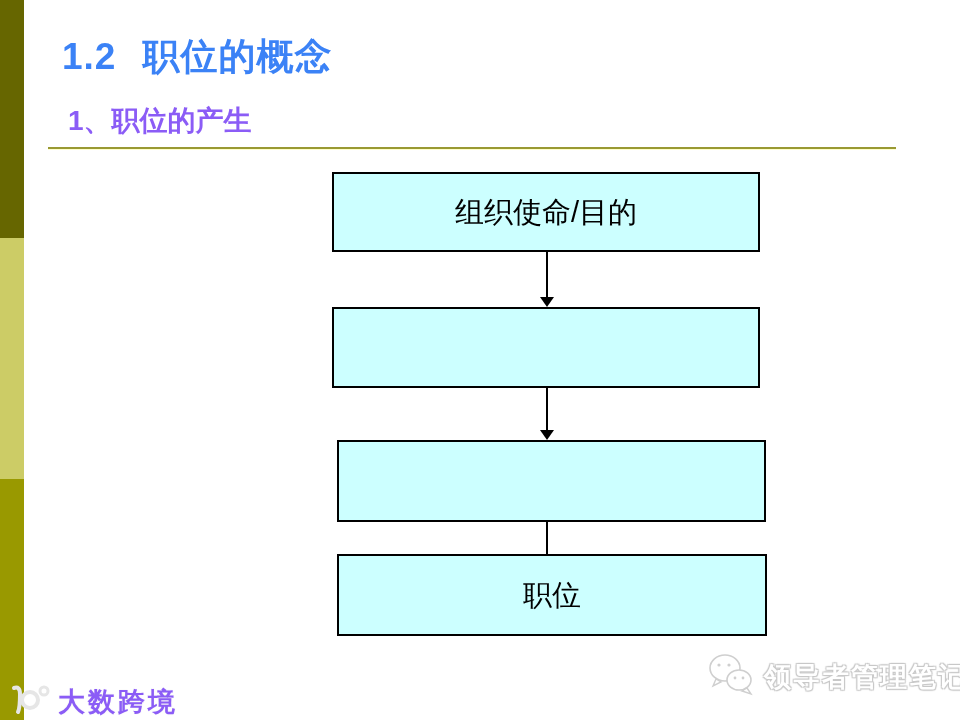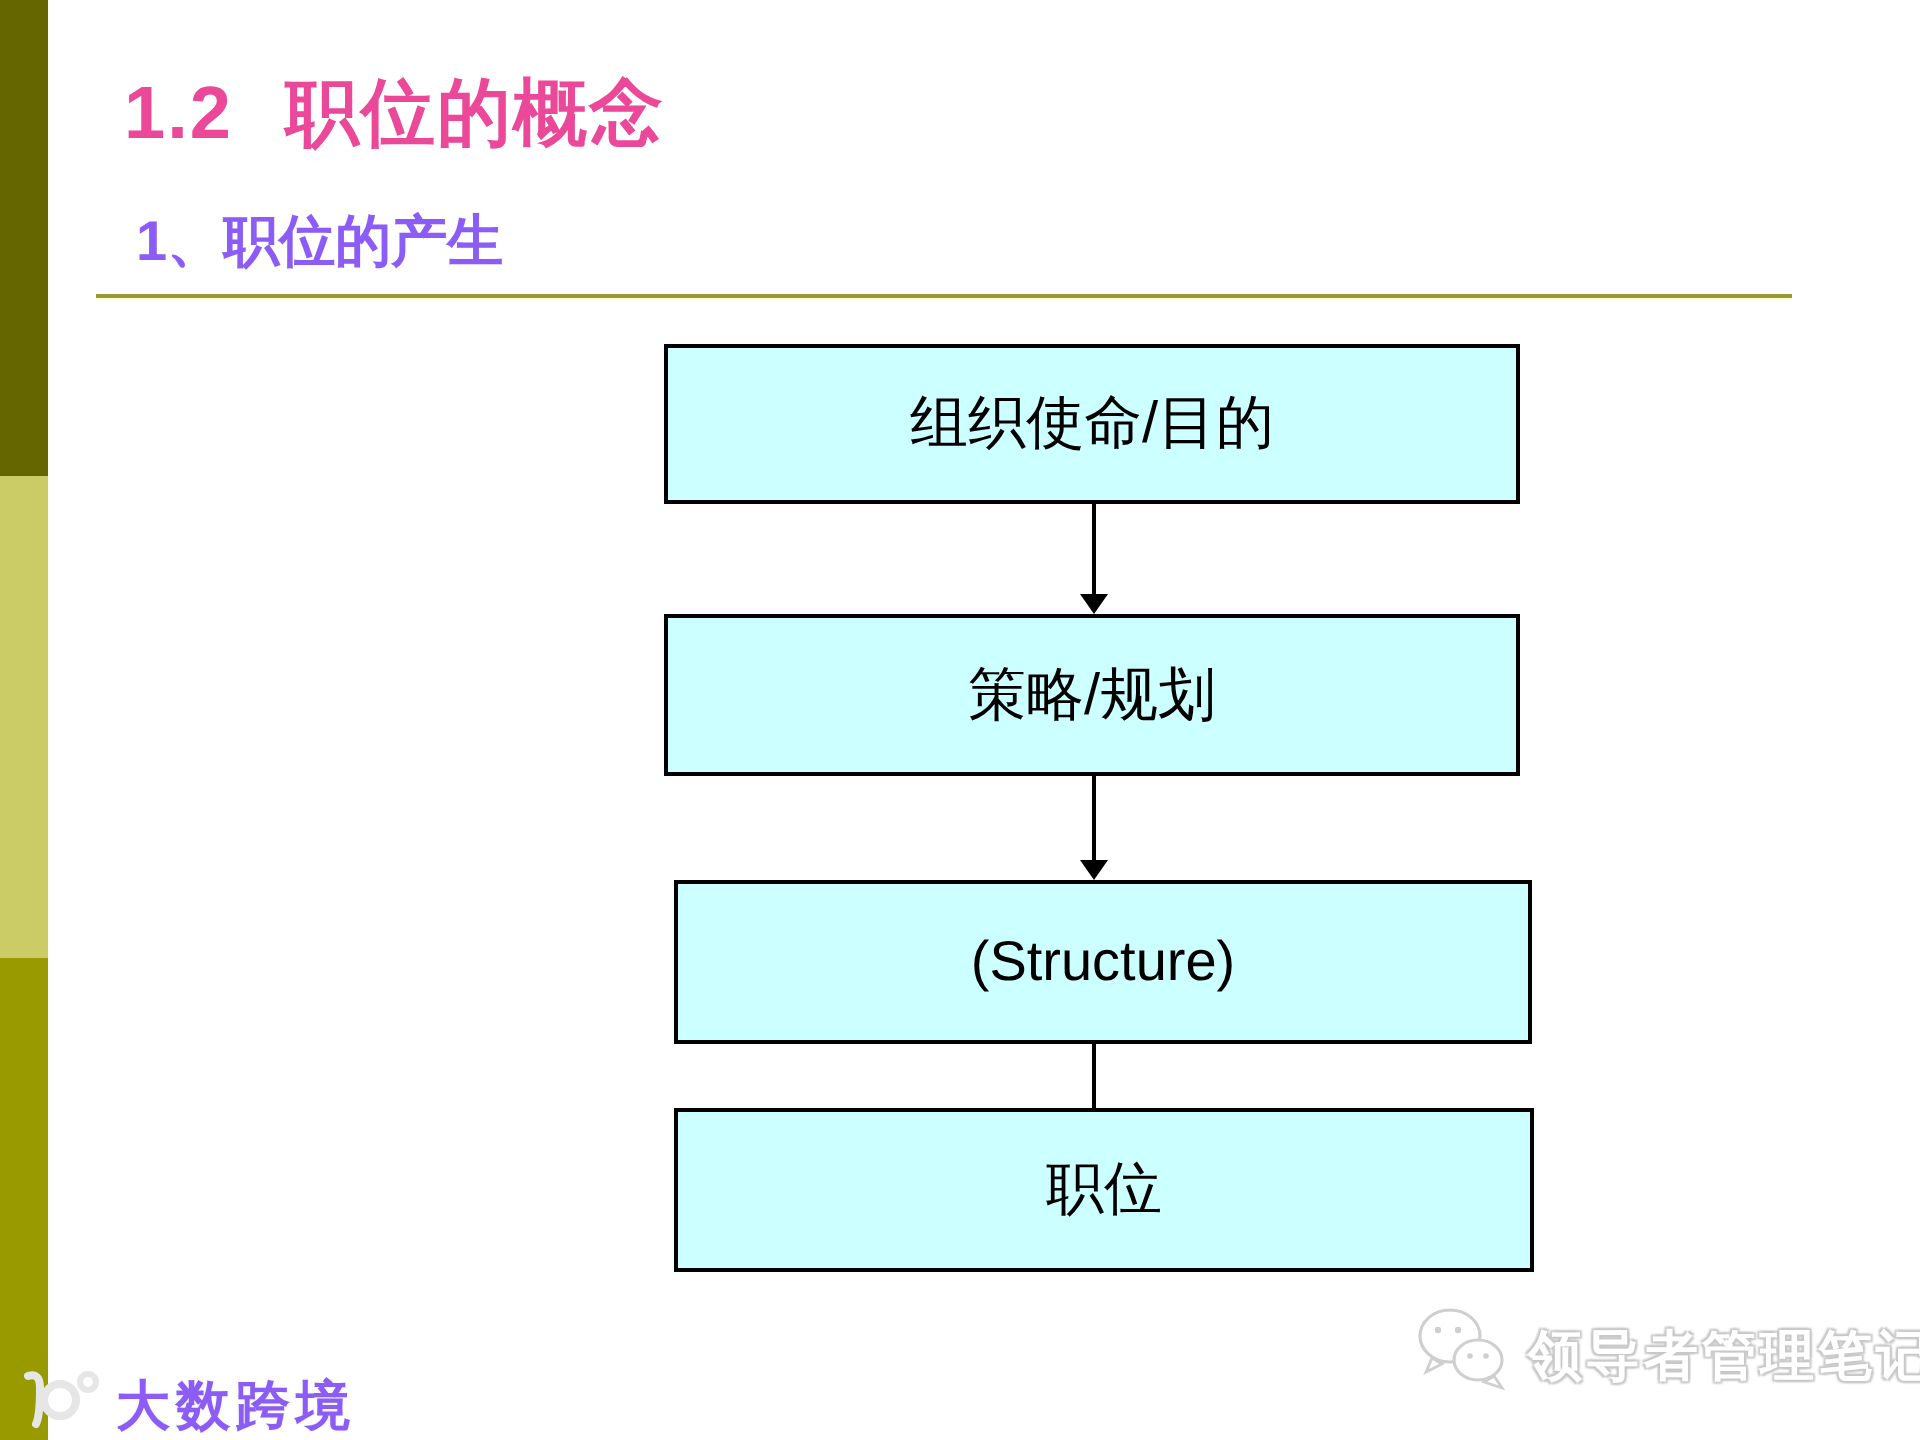--- a/index.html
+++ b/index.html
@@ -11,21 +11,21 @@
   
   .sidebar{position:absolute;left:0;top:0;width:24px;height:720px;}
   .sidebar .seg{position:absolute;left:0;width:24px;}
   .seg-top{top:0;height:238px;background:#666600;}
   .seg-mid{top:238px;height:241px;background:#CCCC66;}
   .seg-bot{top:479px;height:241px;background:#999900;}
 
   
   .title{
     position:absolute;left:62px;top:32px;
-    font-size:37px;font-weight:bold;color:#ec4899;
+    font-size:37px;font-weight:bold;color:#3b82f6;
     letter-spacing:1px;white-space:nowrap;
   }
   .title .num{margin-right:26px;}
   .subtitle{
     position:absolute;left:68px;top:102px;
     font-size:28px;font-weight:bold;color:#8b5cf6;
     white-space:nowrap;
   }
   .divider{
     position:absolute;left:48px;top:147px;width:848px;height:2px;
@@ -96,29 +96,27 @@
 
 <div class="fbox box1">
   <div class="zh">组织使命/目的</div>
 </div>
 <div class="arrow arrow1">
   <div class="line"></div>
     <div class="head"></div>
 </div>
 
 <div class="fbox box2">
-  <div class="zh">策略/规划</div>
 </div>
 <div class="arrow arrow2">
   <div class="line"></div>
     <div class="head"></div>
 </div>
 
 <div class="fbox box3">
-  <div class="en">(Structure)</div>
 </div>
 <div class="arrow arrow3">
   <div class="line"></div>
     <div class="head"></div>
 </div>
 
 <div class="fbox box4">
   <div class="zh">职位</div>
 </div>
 

